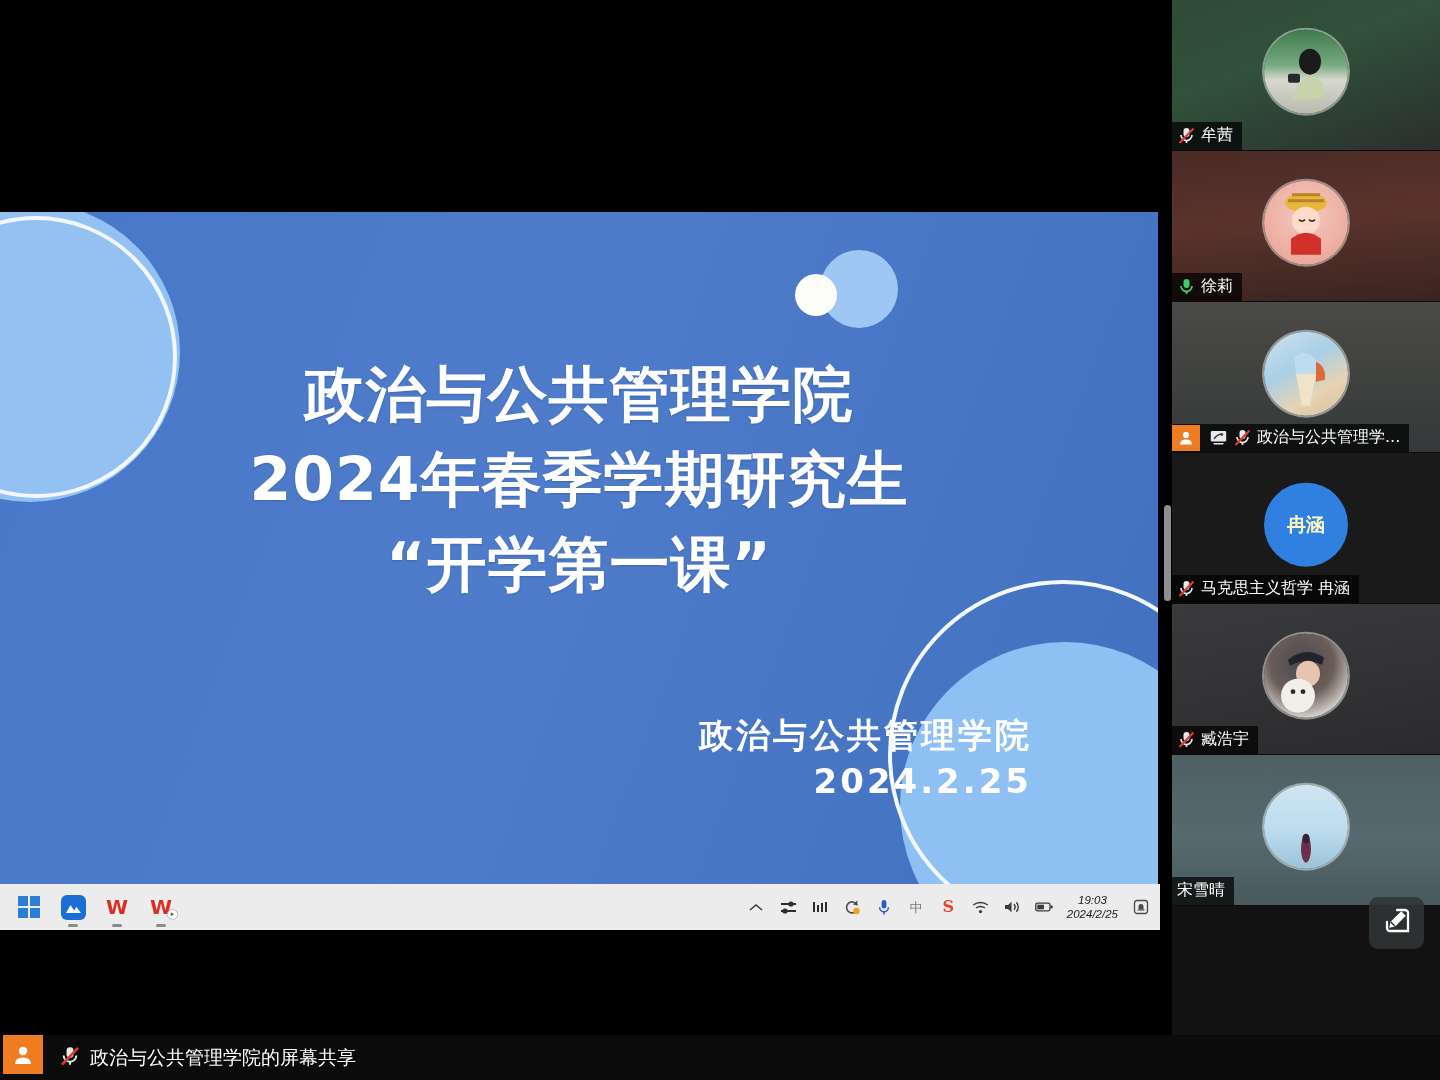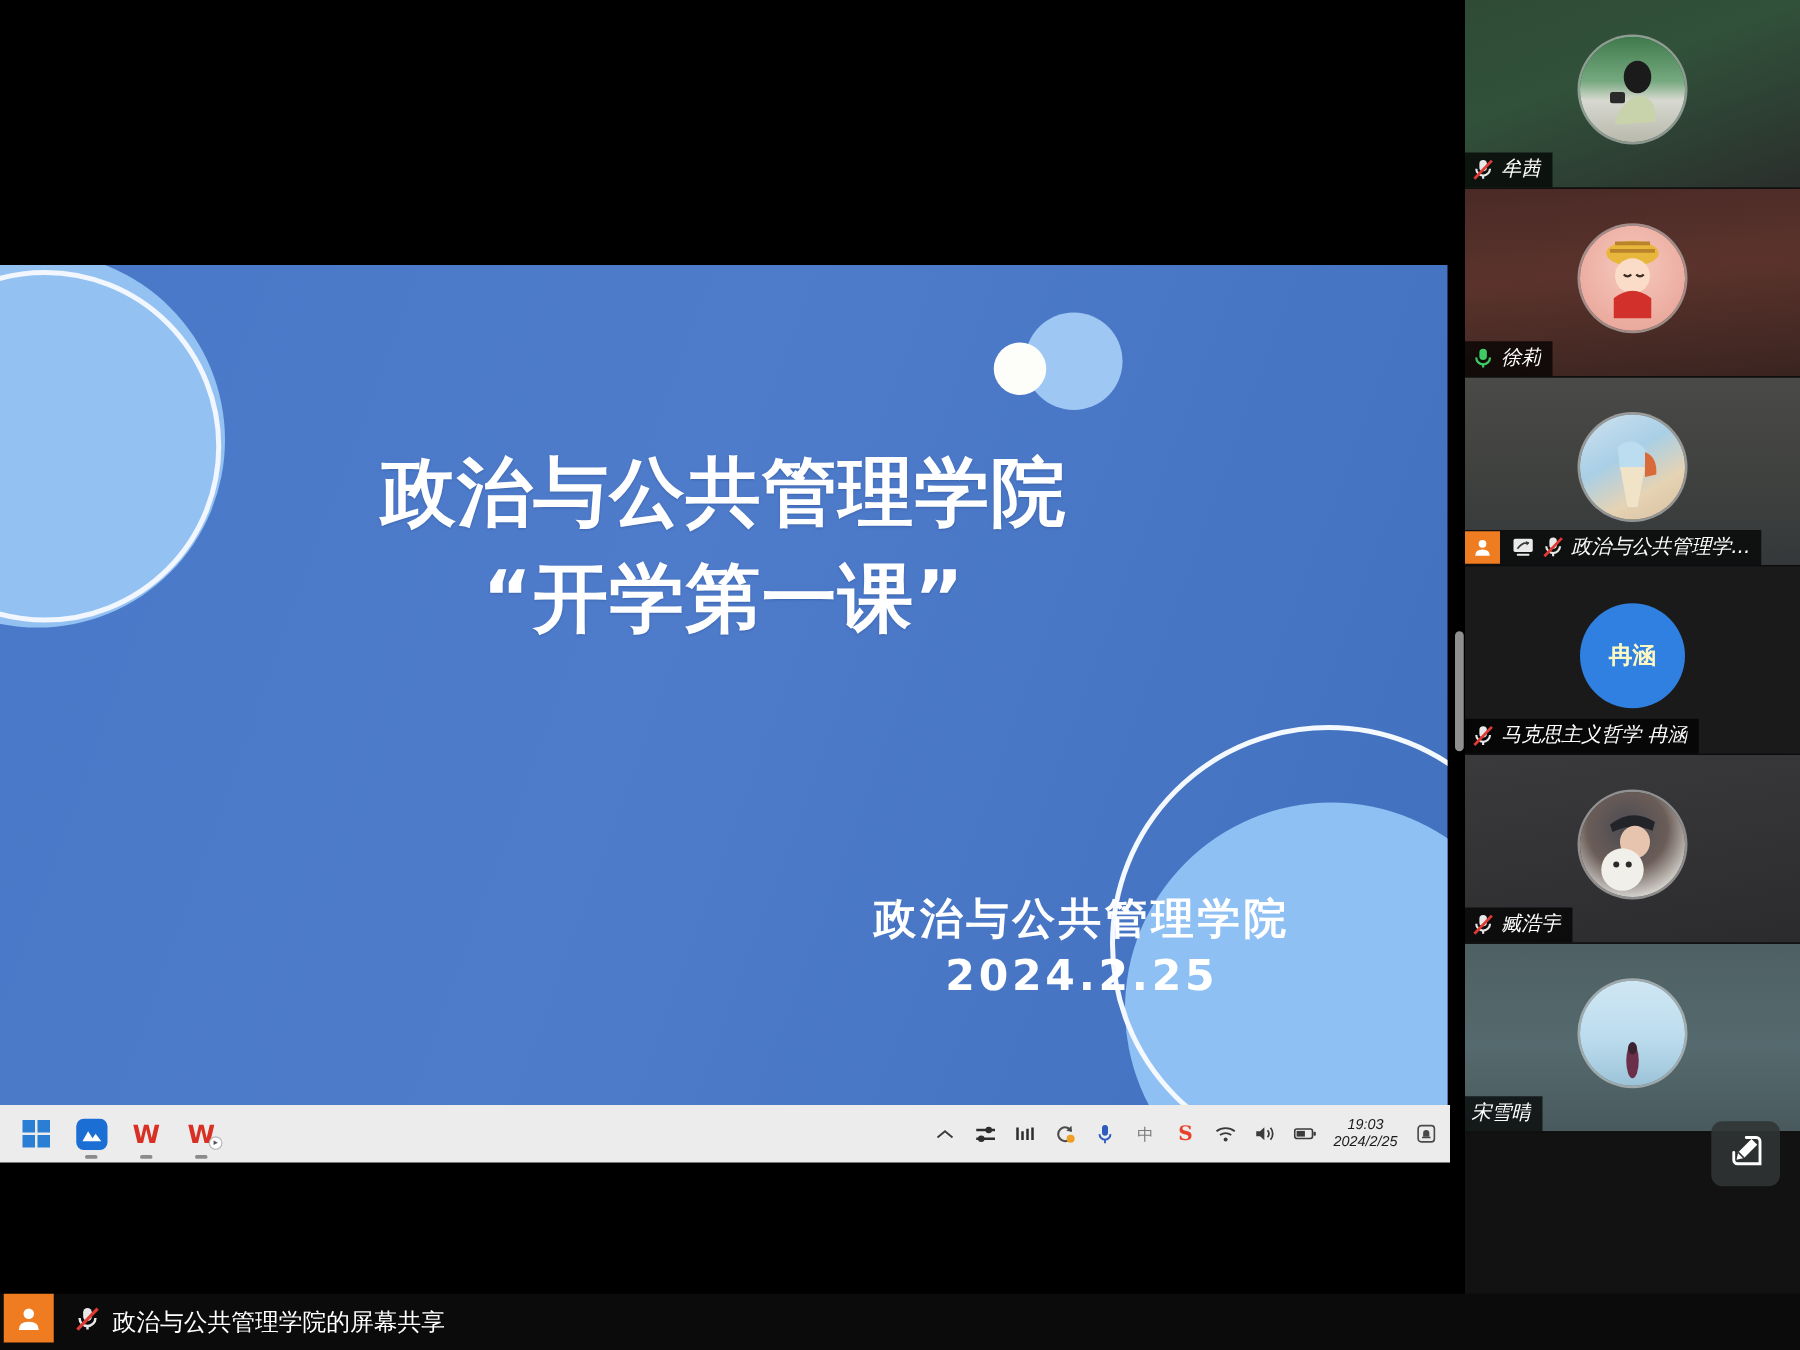--- a/index.html
+++ b/index.html
@@ -57,21 +57,21 @@
   }
   .slide-title .ln { display: block; white-space: nowrap; }
 
   .slide-footer {
     position: absolute; right: 126px; bottom: 78px; text-align: right;
     color: #ffffff;
     font-family: "DejaVu Sans", "Liberation Sans", sans-serif;
     font-weight: bold;
   }
   .slide-org { font-size: 34px; letter-spacing: 3px; line-height: 1.35; }
-  .slide-date { font-size: 34px; letter-spacing: 3px; line-height: 1.4; text-align: center; }
+  .slide-date { font-size: 34px; letter-spacing: 3px; line-height: 1.4; }
 
   
   .taskbar {
     position: absolute; left: 0; top: 884px; width: 1160px; height: 46px;
     background: #ececec; display: flex; align-items: center;
   }
   .tb-left { display: flex; align-items: center; gap: 14px; padding-left: 14px; }
   .tb-app { position: relative; width: 30px; height: 30px;
     display: flex; align-items: center; justify-content: center; }
   .tb-app .dot {
@@ -117,21 +117,21 @@
     font-size: 19px; font-weight: bold;
     font-family: "DejaVu Sans", "Liberation Sans", sans-serif; box-shadow: none;
   }
   .name-bar {
     position: absolute; left: 0; bottom: 0; max-width: 268px;
     display: flex; align-items: center; gap: 5px;
     background: rgba(0,0,0,.72); padding: 3px 9px 4px 5px;
     color: #fff; font-size: 16px; white-space: nowrap;
     font-family: "DejaVu Sans", "Liberation Sans", sans-serif;
   }
-  .name-bar .nm { overflow: hidden; text-overflow: ellipsis; max-width: 210px; font-style: italic; }
+  .name-bar .nm { overflow: hidden; text-overflow: ellipsis; max-width: 210px; }
   .host-badge {
     background: #f07c22; width: 28px; height: 26px; margin: -3px 4px -4px -5px;
     display: flex; align-items: center; justify-content: center;
   }
   .ic { width: 19px; height: 19px; flex: 0 0 auto; }
 
   
   .strip-scroll {
     position: absolute; left: 1163px; top: 0; width: 9px; height: 1080px;
     background: transparent;
@@ -173,20 +173,21 @@
     <div class="slide">
       <div class="deco deco-fill-1"></div>
       <div class="deco deco-ring-1"></div>
       <div class="deco deco-fill-2"></div>
       <div class="deco deco-white-2"></div>
       <div class="deco deco-fill-3"></div>
       <div class="deco deco-ring-3"></div>
 
       <div class="slide-title">
         <span class="ln">政治与公共管理学院</span>
+        <span class="ln">2024年春季学期研究生</span>
         <span class="ln">“开学第一课”</span>
       </div>
 
       <div class="slide-footer">
         <div class="slide-org">政治与公共管理学院</div>
         <div class="slide-date">2024.2.25</div>
       </div>
     </div>
 
     <div class="taskbar">

